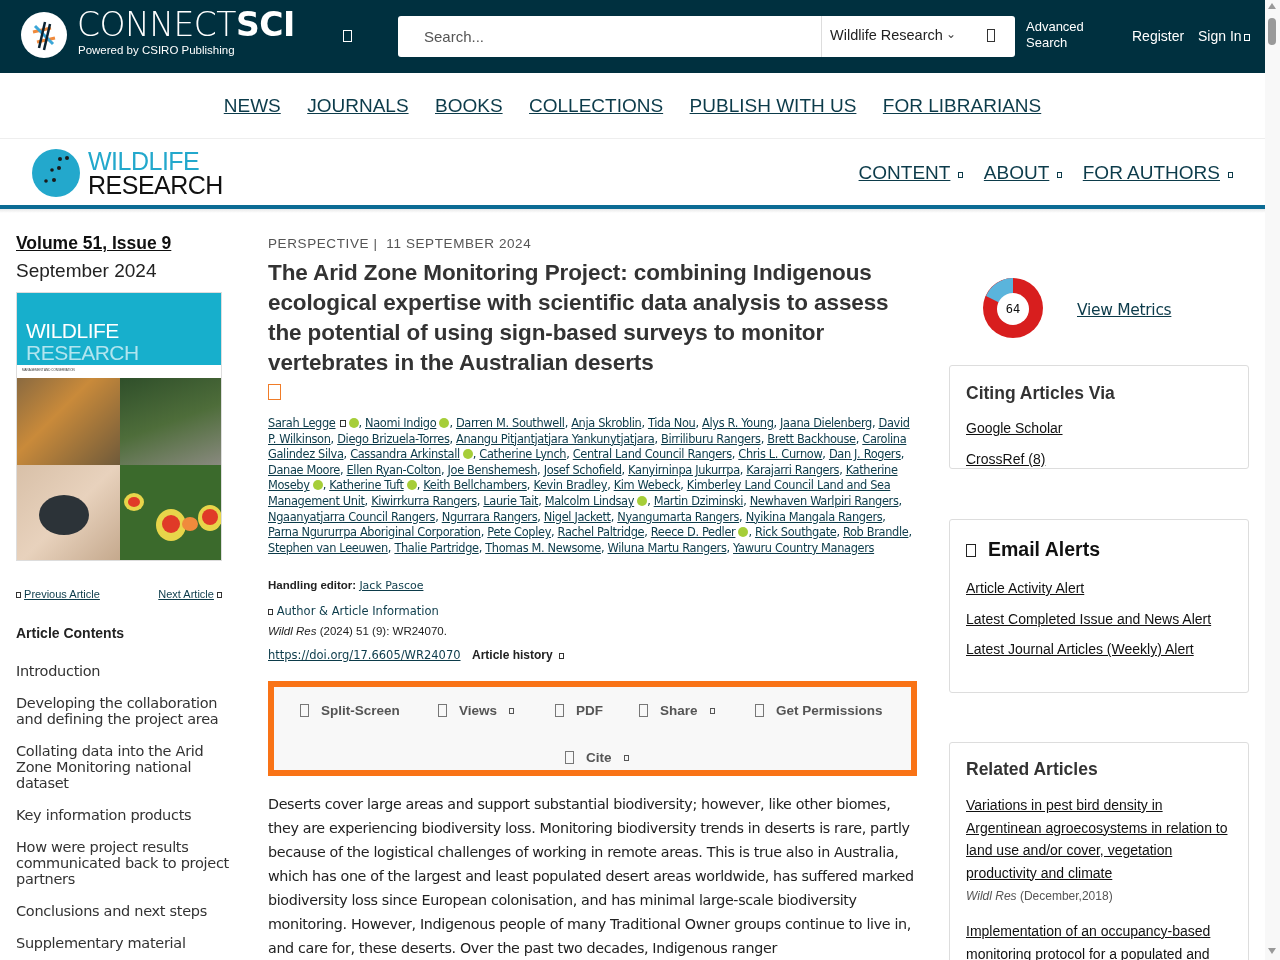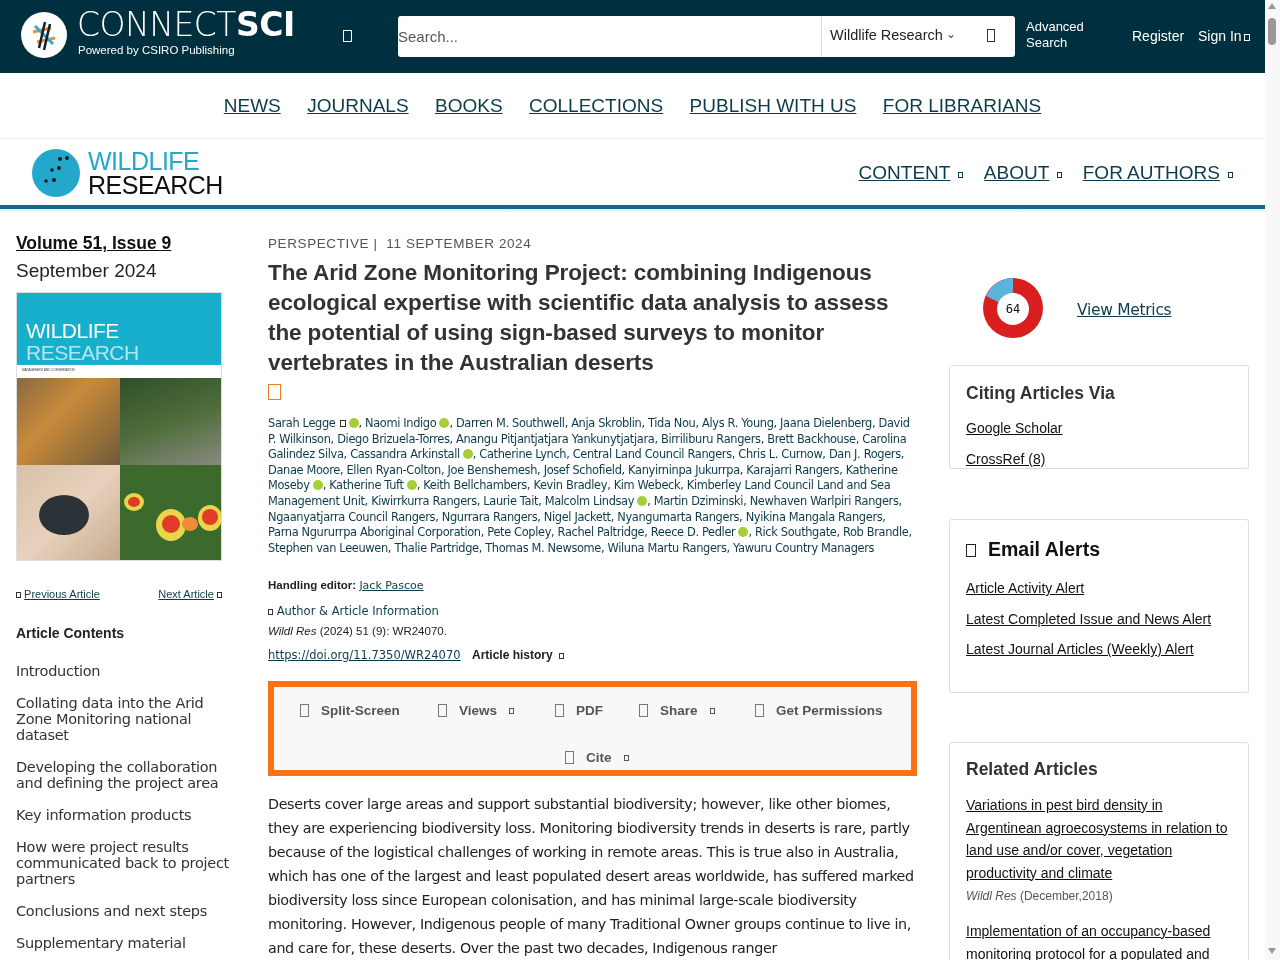--- a/index.html
+++ b/index.html
@@ -6,21 +6,21 @@
 html,body{width:1280px;height:960px;overflow:hidden;background:#fff;font-family:"Liberation Sans",sans-serif;color:#222}
 a{color:inherit}
 .topbar{position:absolute;left:0;top:0;width:1265px;height:73px;background:#00303f}
 .logo-circle{position:absolute;left:21px;top:12px;width:46px;height:46px;border-radius:50%;background:#fff;overflow:hidden}
 .logo-circle svg{width:46px;height:46px}
 .logo-word{position:absolute;left:77px;top:6px;color:#fff;font-family:"DejaVu Sans",sans-serif;font-size:33px;letter-spacing:-0.5px;font-weight:300;line-height:38px}
 .logo-word b{font-weight:700}
 .logo-sub{position:absolute;left:78px;top:44px;color:#fff;font-size:11.5px}
 .menu-icon{position:absolute;left:343px;top:30px;width:9px;height:12px;border:1px solid #fff}
 .search-box{position:absolute;left:398px;top:16px;width:617px;height:41px;background:#fff;border-radius:3px}
-.search-input{position:absolute;left:0;top:0;width:423px;height:41px;border:none;background:transparent;padding-left:0;font-family:"Liberation Sans",sans-serif;font-size:15px;color:#ec4899;outline:none}
+.search-input{position:absolute;left:0;top:0;width:423px;height:41px;border:none;background:transparent;padding-left:26px;font-family:"Liberation Sans",sans-serif;font-size:15px;color:#ec4899;outline:none}
 .search-input::placeholder{color:#555}
 .search-sep{position:absolute;left:423px;top:0;width:1px;height:41px;background:#ddd}
 .search-select{position:absolute;left:432px;top:11px;font-size:14.5px;color:#222}
 .search-chev{position:absolute;left:548px;top:11px;font-size:12px;color:#444}
 .search-btn{position:absolute;left:589px;top:13px;width:8px;height:13px;border:1px solid #333}
 .adv{position:absolute;left:1026px;top:19px;color:#fff;font-size:13px;line-height:16px}
 .reg{position:absolute;left:1132px;top:28px;color:#fff;font-size:14px}
 .signin{position:absolute;left:1198px;top:28px;color:#fff;font-size:14px}
 .signin span{display:inline-block;width:6px;height:7px;border:1px solid #fff;margin-left:2px}
 .scrollbar{position:absolute;left:1265px;top:0;width:15px;height:960px;background:#f8f8f8}
@@ -56,21 +56,21 @@
 .next{position:absolute;right:0;top:0}
 .sq{display:inline-block;width:5px;height:6px;border:1px solid #333;vertical-align:middle}
 .ac-title{position:absolute;left:16px;top:625px;font-size:14px;font-weight:700;color:#222}
 .toc{position:absolute;left:16px;top:663px;width:215px}
 .toc a{display:block;font-family:"DejaVu Sans",sans-serif;font-size:14.5px;color:#333;text-decoration:none;line-height:16px;margin-bottom:16px;letter-spacing:-0.3px}
 
 .meta{position:absolute;left:268px;top:236px;font-size:13.5px;color:#555;letter-spacing:0.6px}
 .title{position:absolute;left:268px;top:258px;width:650px;font-size:22.5px;font-weight:700;color:#333;line-height:30px;letter-spacing:-0.1px}
 .oa-icon{display:block;width:13px;height:16px;border:1.5px solid #f07c28;margin-top:6px}
 .authors{position:absolute;left:268px;top:416px;width:650px;font-size:11.4px;line-height:15.6px;color:#0c3b4a;font-family:"DejaVu Sans",sans-serif;letter-spacing:-0.35px}
-.authors a{}
+.authors a{text-decoration:underline}
 .orcid{display:inline-block;width:10px;height:10px;border-radius:50%;background:#a6ce39;vertical-align:-1px;margin-left:3px}
 .mail{display:inline-block;width:6px;height:7px;border:1px solid #333;margin-left:4px}
 .he{position:absolute;left:268px;top:579px;font-size:11.5px;color:#222}
 .he b{font-weight:700}
 .he a{color:#0c3b4a;text-decoration:underline;font-family:"DejaVu Sans",sans-serif;font-size:11px}
 .aai{position:absolute;left:268px;top:604px;font-size:11.5px;color:#0c3b4a;font-family:"DejaVu Sans",sans-serif}
 .cit{position:absolute;left:268px;top:625px;font-size:11.5px;color:#222}
 .doi{position:absolute;left:268px;top:648px;font-size:11.5px;color:#0c3b4a;text-decoration:underline;font-family:"DejaVu Sans",sans-serif}
 .ahist{position:absolute;left:472px;top:648px;font-size:12px;font-weight:700;color:#222}
 .toolbar{position:absolute;left:268px;top:681px;width:649px;height:95px;border:6px solid #f97316;background:#f8f8f8}
@@ -182,22 +182,22 @@
 </div>
 
 <div class="prevnext">
   <a class="prev"><span class="sq"></span> <u>Previous Article</u></a>
   <a class="next"><u>Next Article</u> <span class="sq"></span></a>
 </div>
 
 <div class="ac-title">Article Contents</div>
 <div class="toc">
   <a>Introduction</a>
+  <a>Developing the collaboration and defining the project area</a>
   <a>Collating data into the Arid Zone Monitoring national dataset</a>
-  <a>Developing the collaboration and defining the project area</a>
   <a>Key information products</a>
   <a>How were project results communicated back to project partners</a>
   <a>Conclusions and next steps</a>
   <a>Supplementary material</a>
 </div>
 
 <div class="meta">
   <span>PERSPECTIVE</span>
   <span>|</span>&nbsp;
   <span>11 SEPTEMBER 2024</span>
@@ -205,21 +205,21 @@
 <h1 class="title">
   <span>The Arid Zone Monitoring Project: combining Indigenous ecological expertise with scientific data analysis to assess the potential of using sign-based surveys to monitor vertebrates in the Australian deserts</span>
   <span class="oa-icon"></span>
 </h1>
 
 <div class="authors" id="authors"><a>Sarah Legge</a><span class="mail"></span><span class="orcid"></span>, <a>Naomi Indigo</a><span class="orcid"></span>, <a>Darren M. Southwell</a>, <a>Anja Skroblin</a>, <a>Tida Nou</a>, <a>Alys R. Young</a>, <a>Jaana Dielenberg</a>, <a>David P. Wilkinson</a>, <a>Diego Brizuela-Torres</a>, <a>Anangu Pitjantjatjara Yankunytjatjara</a>, <a>Birriliburu Rangers</a>, <a>Brett Backhouse</a>, <a>Carolina Galindez Silva</a>, <a>Cassandra Arkinstall</a><span class="orcid"></span>, <a>Catherine Lynch</a>, <a>Central Land Council Rangers</a>, <a>Chris L. Curnow</a>, <a>Dan J. Rogers</a>, <a>Danae Moore</a>, <a>Ellen Ryan-Colton</a>, <a>Joe Benshemesh</a>, <a>Josef Schofield</a>, <a>Kanyirninpa Jukurrpa</a>, <a>Karajarri Rangers</a>, <a>Katherine Moseby</a><span class="orcid"></span>, <a>Katherine Tuft</a><span class="orcid"></span>, <a>Keith Bellchambers</a>, <a>Kevin Bradley</a>, <a>Kim Webeck</a>, <a>Kimberley Land Council Land and Sea Management Unit</a>, <a>Kiwirrkurra Rangers</a>, <a>Laurie Tait</a>, <a>Malcolm Lindsay</a><span class="orcid"></span>, <a>Martin Dziminski</a>, <a>Newhaven Warlpiri Rangers</a>, <a>Ngaanyatjarra Council Rangers</a>, <a>Ngurrara Rangers</a>, <a>Nigel Jackett</a>, <a>Nyangumarta Rangers</a>, <a>Nyikina Mangala Rangers</a>, <a>Parna Ngururrpa Aboriginal Corporation</a>, <a>Pete Copley</a>, <a>Rachel Paltridge</a>, <a>Reece D. Pedler</a><span class="orcid"></span>, <a>Rick Southgate</a>, <a>Rob Brandle</a>, <a>Stephen van Leeuwen</a>, <a>Thalie Partridge</a>, <a>Thomas M. Newsome</a>, <a>Wiluna Martu Rangers</a>, <a>Yawuru Country Managers</a></div>
 
 <div class="he"><b>Handling editor:</b> <a>Jack Pascoe</a></div>
 <div class="aai"><span class="sq"></span> <span>Author &amp; Article Information</span></div>
 <div class="cit"><i>Wildl Res</i><span> (2024) 51 (9): WR24070.</span></div>
-<a class="doi">https://doi.org/11.7350/WR24070</a>
+<a class="doi">https://doi.org/17.6605/WR24070</a>
 <div class="ahist"><span>Article history</span> &nbsp;<span class="sq"></span></div>
 
 <div class="toolbar">
   <div class="tb" style="left:26px;top:16px"><span class="ic"></span><span>Split-Screen</span></div>
   <div class="tb" style="left:164px;top:16px"><span class="ic"></span><span>Views</span><span class="dd"></span></div>
   <div class="tb" style="left:281px;top:16px"><span class="ic"></span><span>PDF</span></div>
   <div class="tb" style="left:365px;top:16px"><span class="ic"></span><span>Share</span><span class="dd"></span></div>
   <div class="tb" style="left:481px;top:16px"><span class="ic"></span><span>Get Permissions</span></div>
   <div class="tb" style="left:291px;top:63px"><span class="ic"></span><span>Cite</span><span class="dd"></span></div>
 </div>

